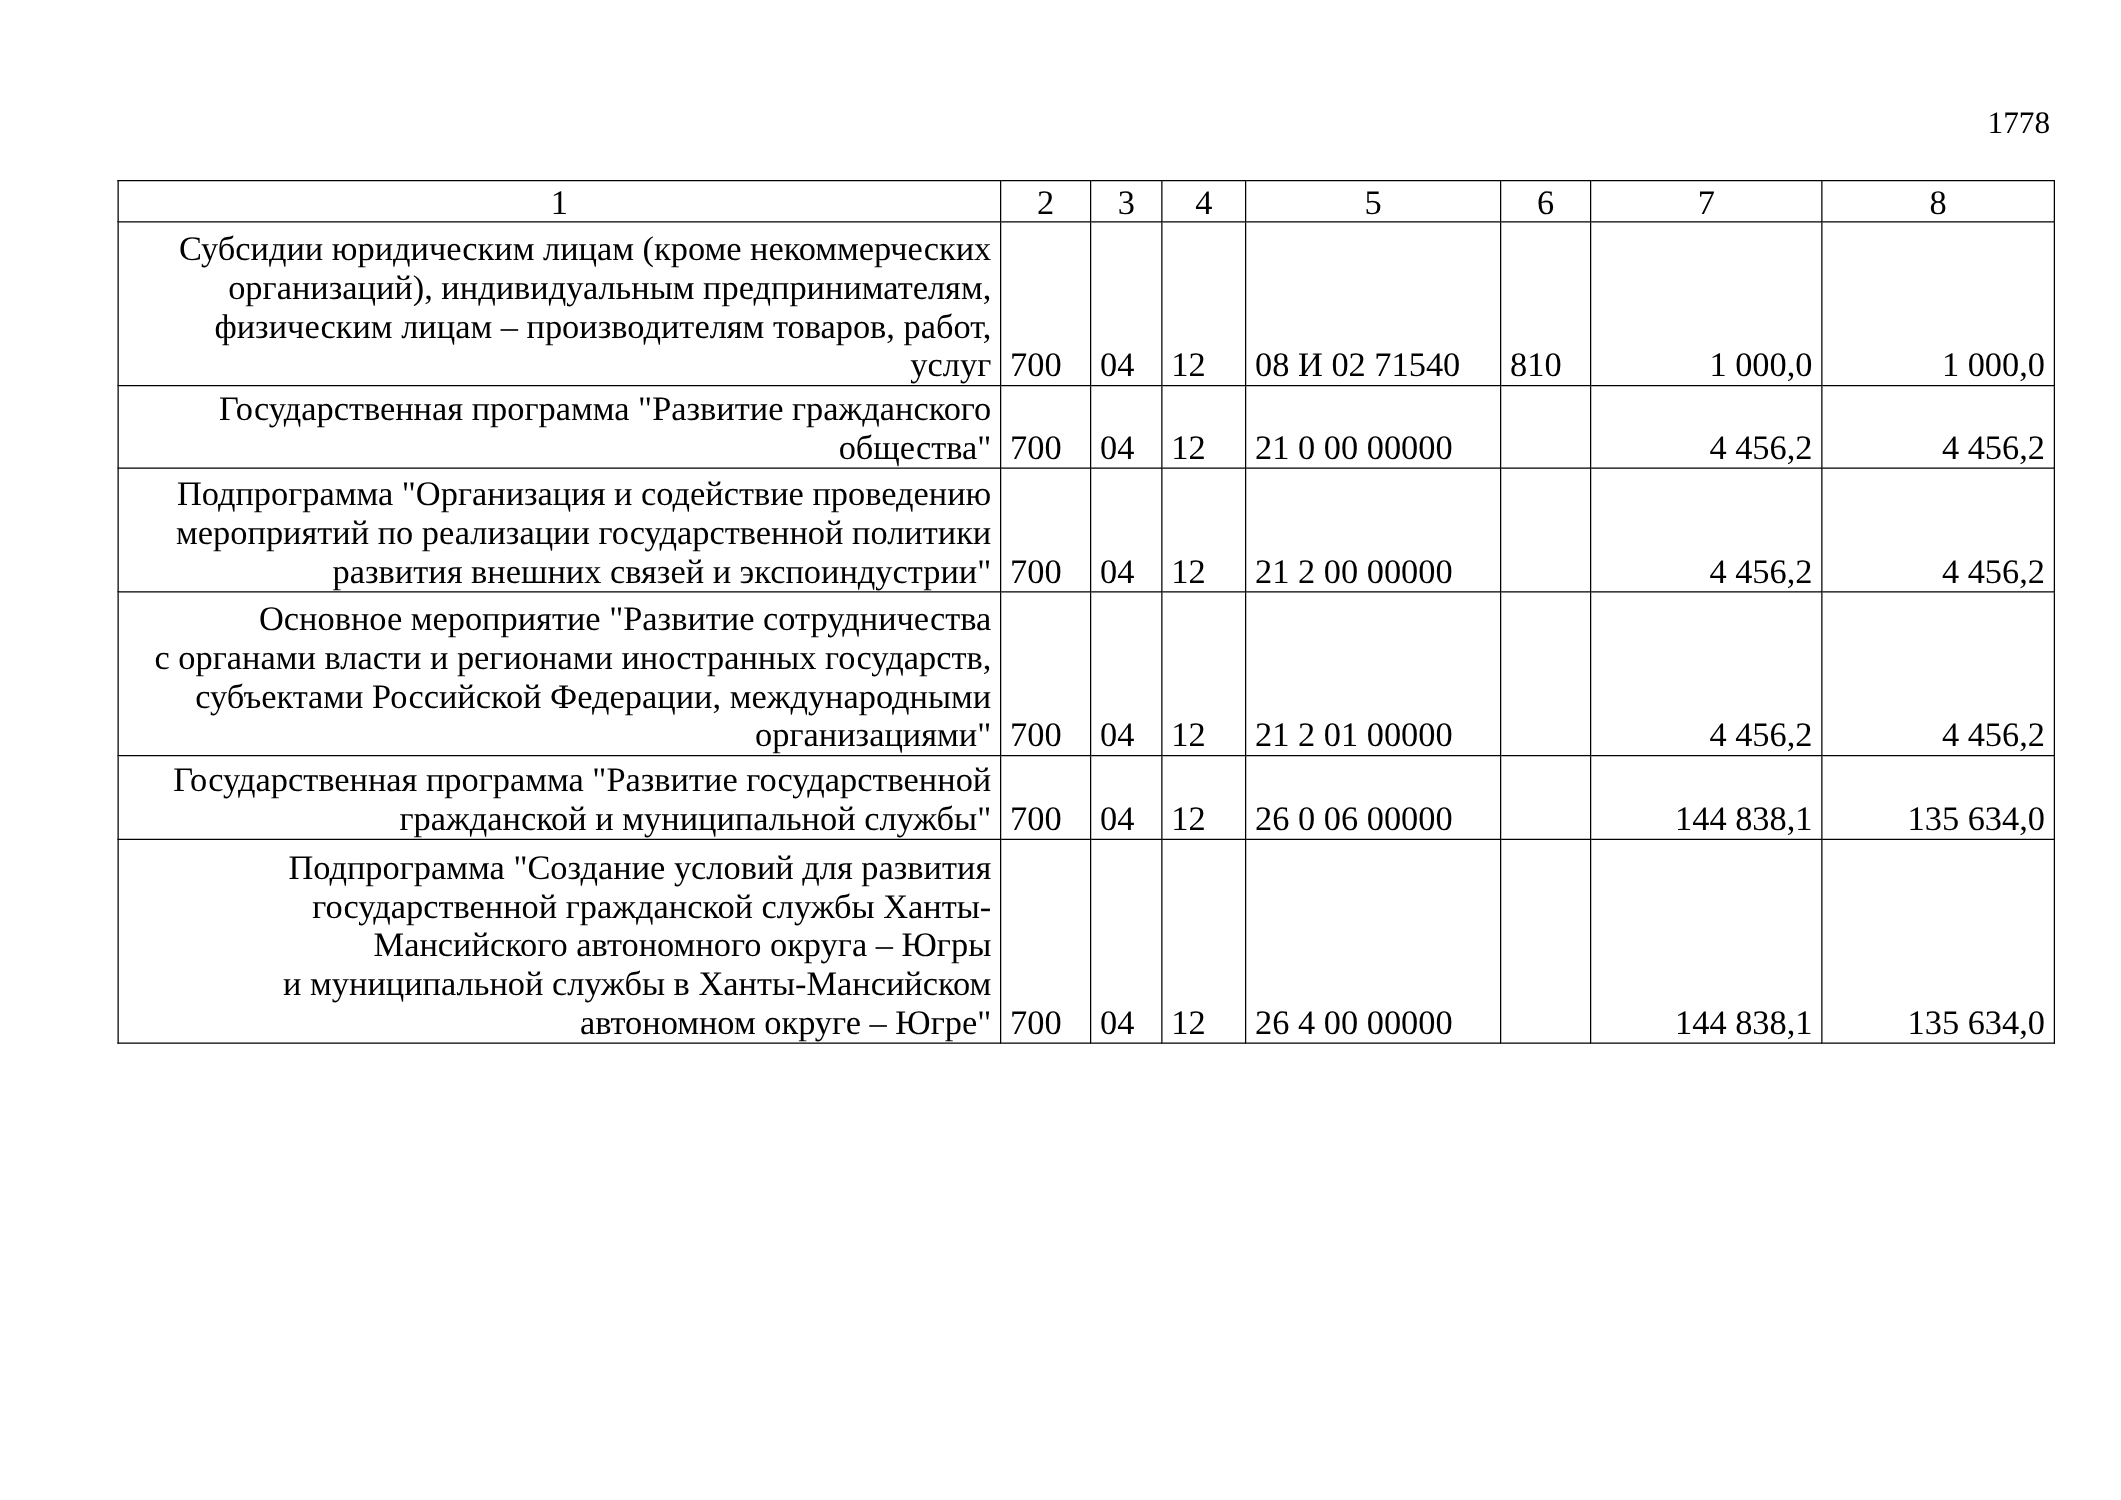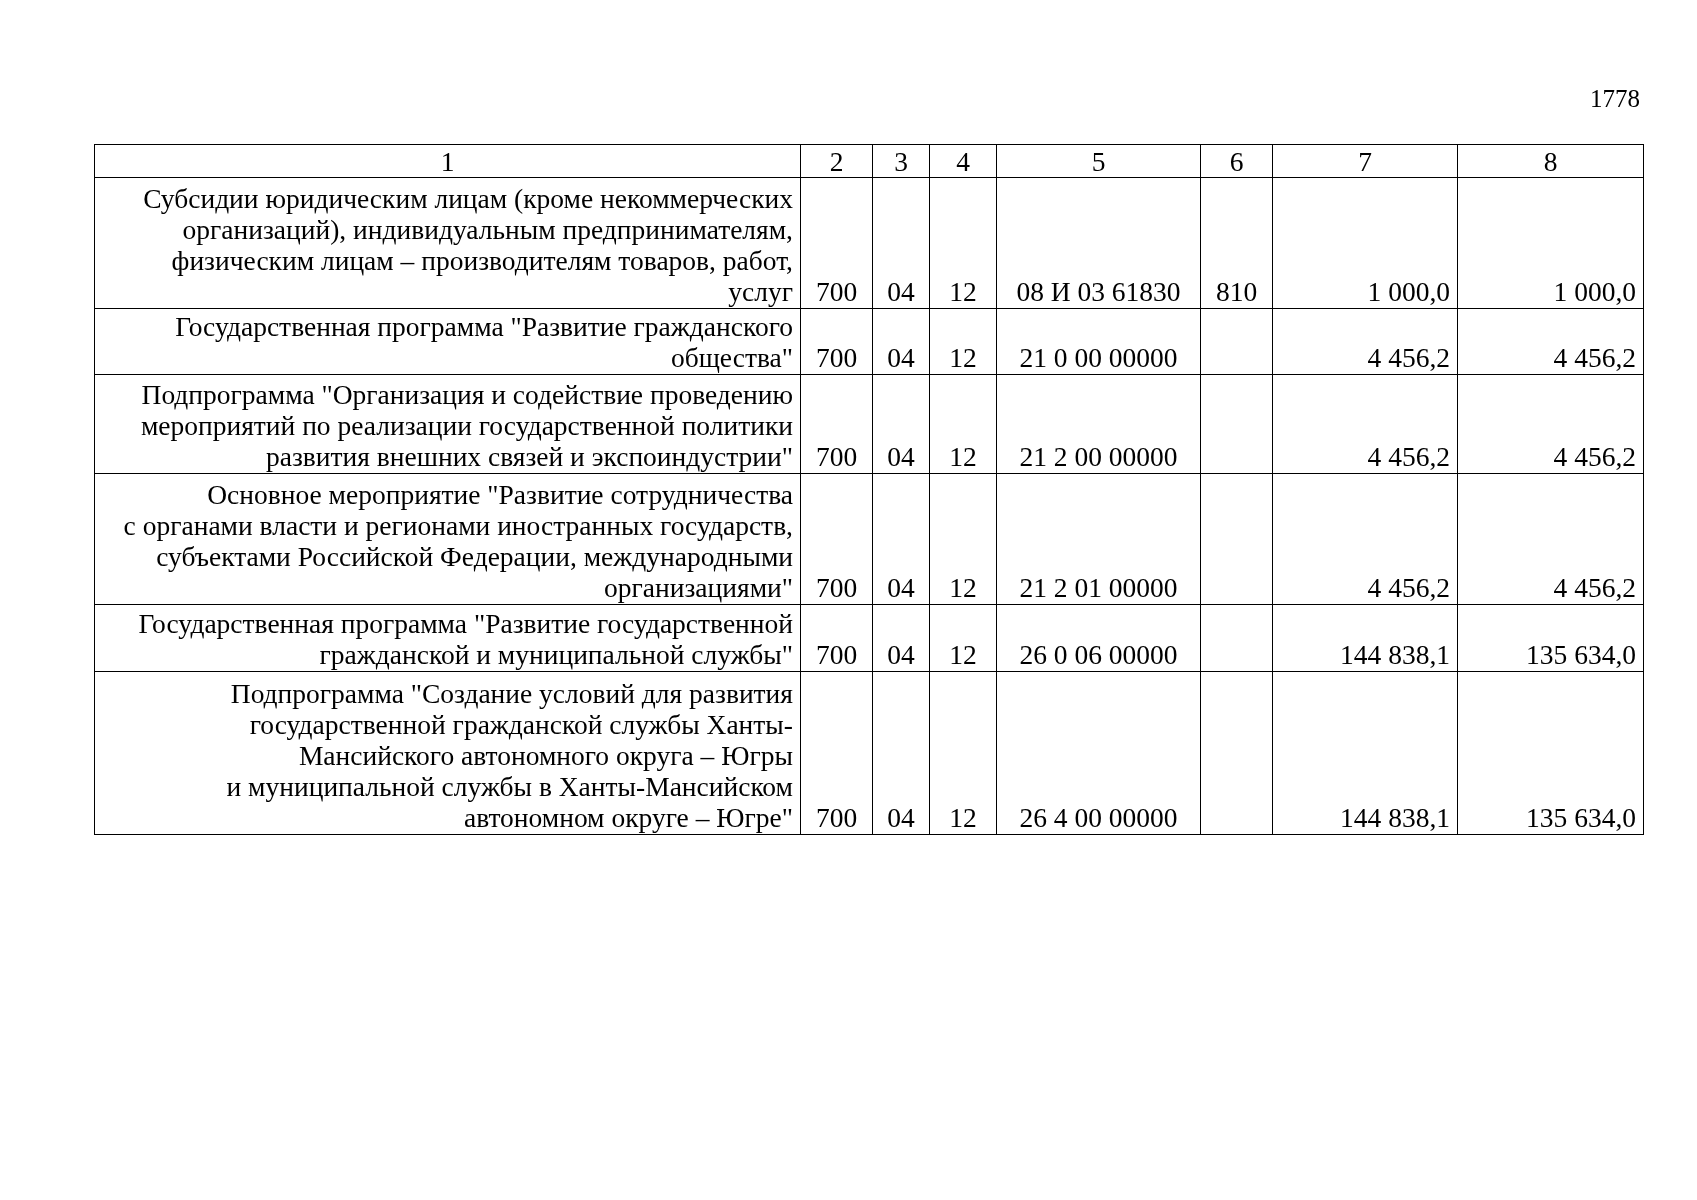--- a/index.html
+++ b/index.html
@@ -7,21 +7,21 @@
          font-family:"Liberation Serif", "DejaVu Serif", serif; color:#000; }
   .page-num { position:absolute; left:1590px; top:85px; width:54px; 
               font-size:25px; line-height:28px; }
   table.budget { position:absolute; left:94px; top:144px; border-collapse:collapse;
                  table-layout:fixed; width:1549px; }
   table.budget td, table.budget th { border:1.5px solid #000; padding:0 7px 1px 7px;
                  font-size:27.5px; line-height:31px; font-weight:normal;
                  vertical-align:bottom; overflow:hidden; }
   table.budget th { text-align:center; vertical-align:middle; height:32px; padding:0; }
   td.name { text-align:right; white-space:pre-line; }
-  td.c { text-align:center; padding:0 2px 1px 2px; white-space:nowrap; }
+  td.c { padding:0 2px 1px 2px; white-space:nowrap; }
   td.r { text-align:right; white-space:nowrap; padding-right:7px; }
 </style>
 </head>
 <body>
 
 <div class="page-num">1778</div>
 
 <table class="budget">
   <colgroup>
     <col style="width:706px">
@@ -47,21 +47,21 @@
   </thead>
   <tbody>
     <tr style="height:131px">
       <td class="name">Субсидии юридическим лицам (кроме некоммерческих
 организаций), индивидуальным предпринимателям,
 физическим лицам – производителям товаров, работ,
 услуг</td>
       <td class="c">700</td>
       <td class="c">04</td>
       <td class="c">12</td>
-      <td class="c">08 И 03 61830</td>
+      <td class="c">08 И 02 71540</td>
       <td class="c">810</td>
       <td class="r">1 000,0</td>
       <td class="r">1 000,0</td>
     </tr>
     <tr style="height:66px">
       <td class="name">Государственная программа "Развитие гражданского
 общества"</td>
       <td class="c">700</td>
       <td class="c">04</td>
       <td class="c">12</td>

